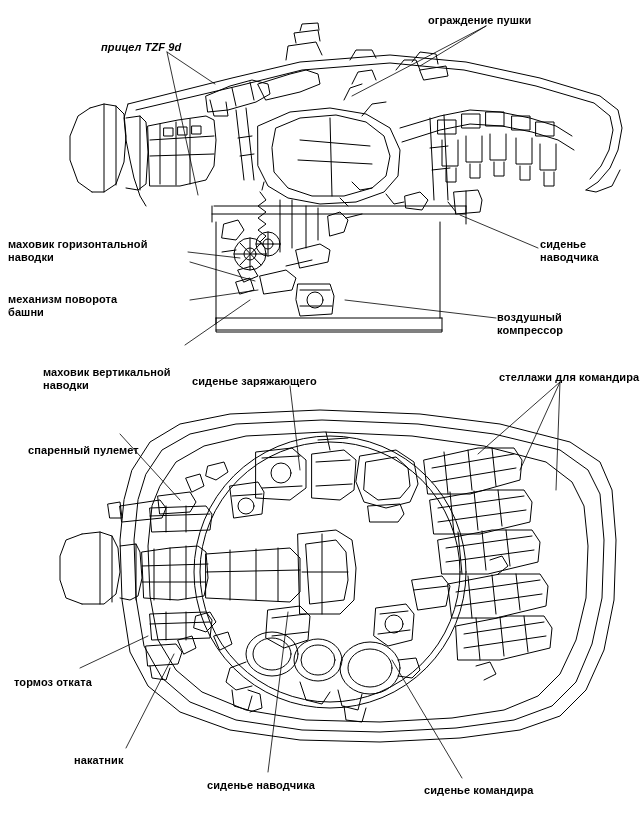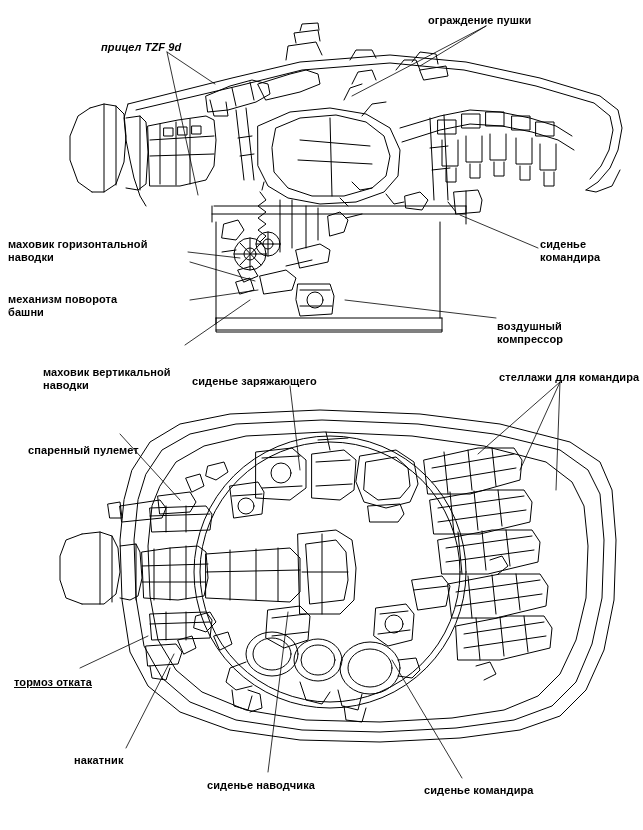--- a/index.html
+++ b/index.html
@@ -347,28 +347,28 @@
       </g>
 
     </g>
   </svg>
 
   <div class="label" style="left:428px; top:14px;">ограждение пушки</div>
   <div class="label italic" style="left:101px; top:41px;">прицел TZF 9d</div>
   <div class="label" style="left:8px; top:238px;">маховик горизонтальной
 наводки</div>
   <div class="label" style="left:540px; top:238px;">сиденье
-командира</div>
+наводчика</div>
   <div class="label" style="left:8px; top:293px;">механизм поворота
 башни</div>
-  <div class="label" style="left:497px; top:311px;margin-top:9px;">воздушный
+  <div class="label" style="left:497px; top:311px;">воздушный
 компрессор</div>
   <div class="label" style="left:43px; top:350px;margin-top:16px;">маховик вертикальной
 наводки</div>
   <div class="label" style="left:192px; top:375px;">сиденье заряжающего</div>
   <div class="label" style="left:499px; top:371px;">стеллажи для командира</div>
   <div class="label" style="left:28px; top:444px;">спаренный пулемет</div>
-  <div class="label" style="left:14px; top:676px;text-decoration:underline;">тормоз отката</div>
+  <div class="label" style="left:14px; top:676px;">тормоз отката</div>
   <div class="label" style="left:74px; top:754px;">накатник</div>
   <div class="label" style="left:207px; top:779px;">сиденье наводчика</div>
   <div class="label" style="left:424px; top:784px;">сиденье командира</div>
 
 </div>
 
 </body></html>

